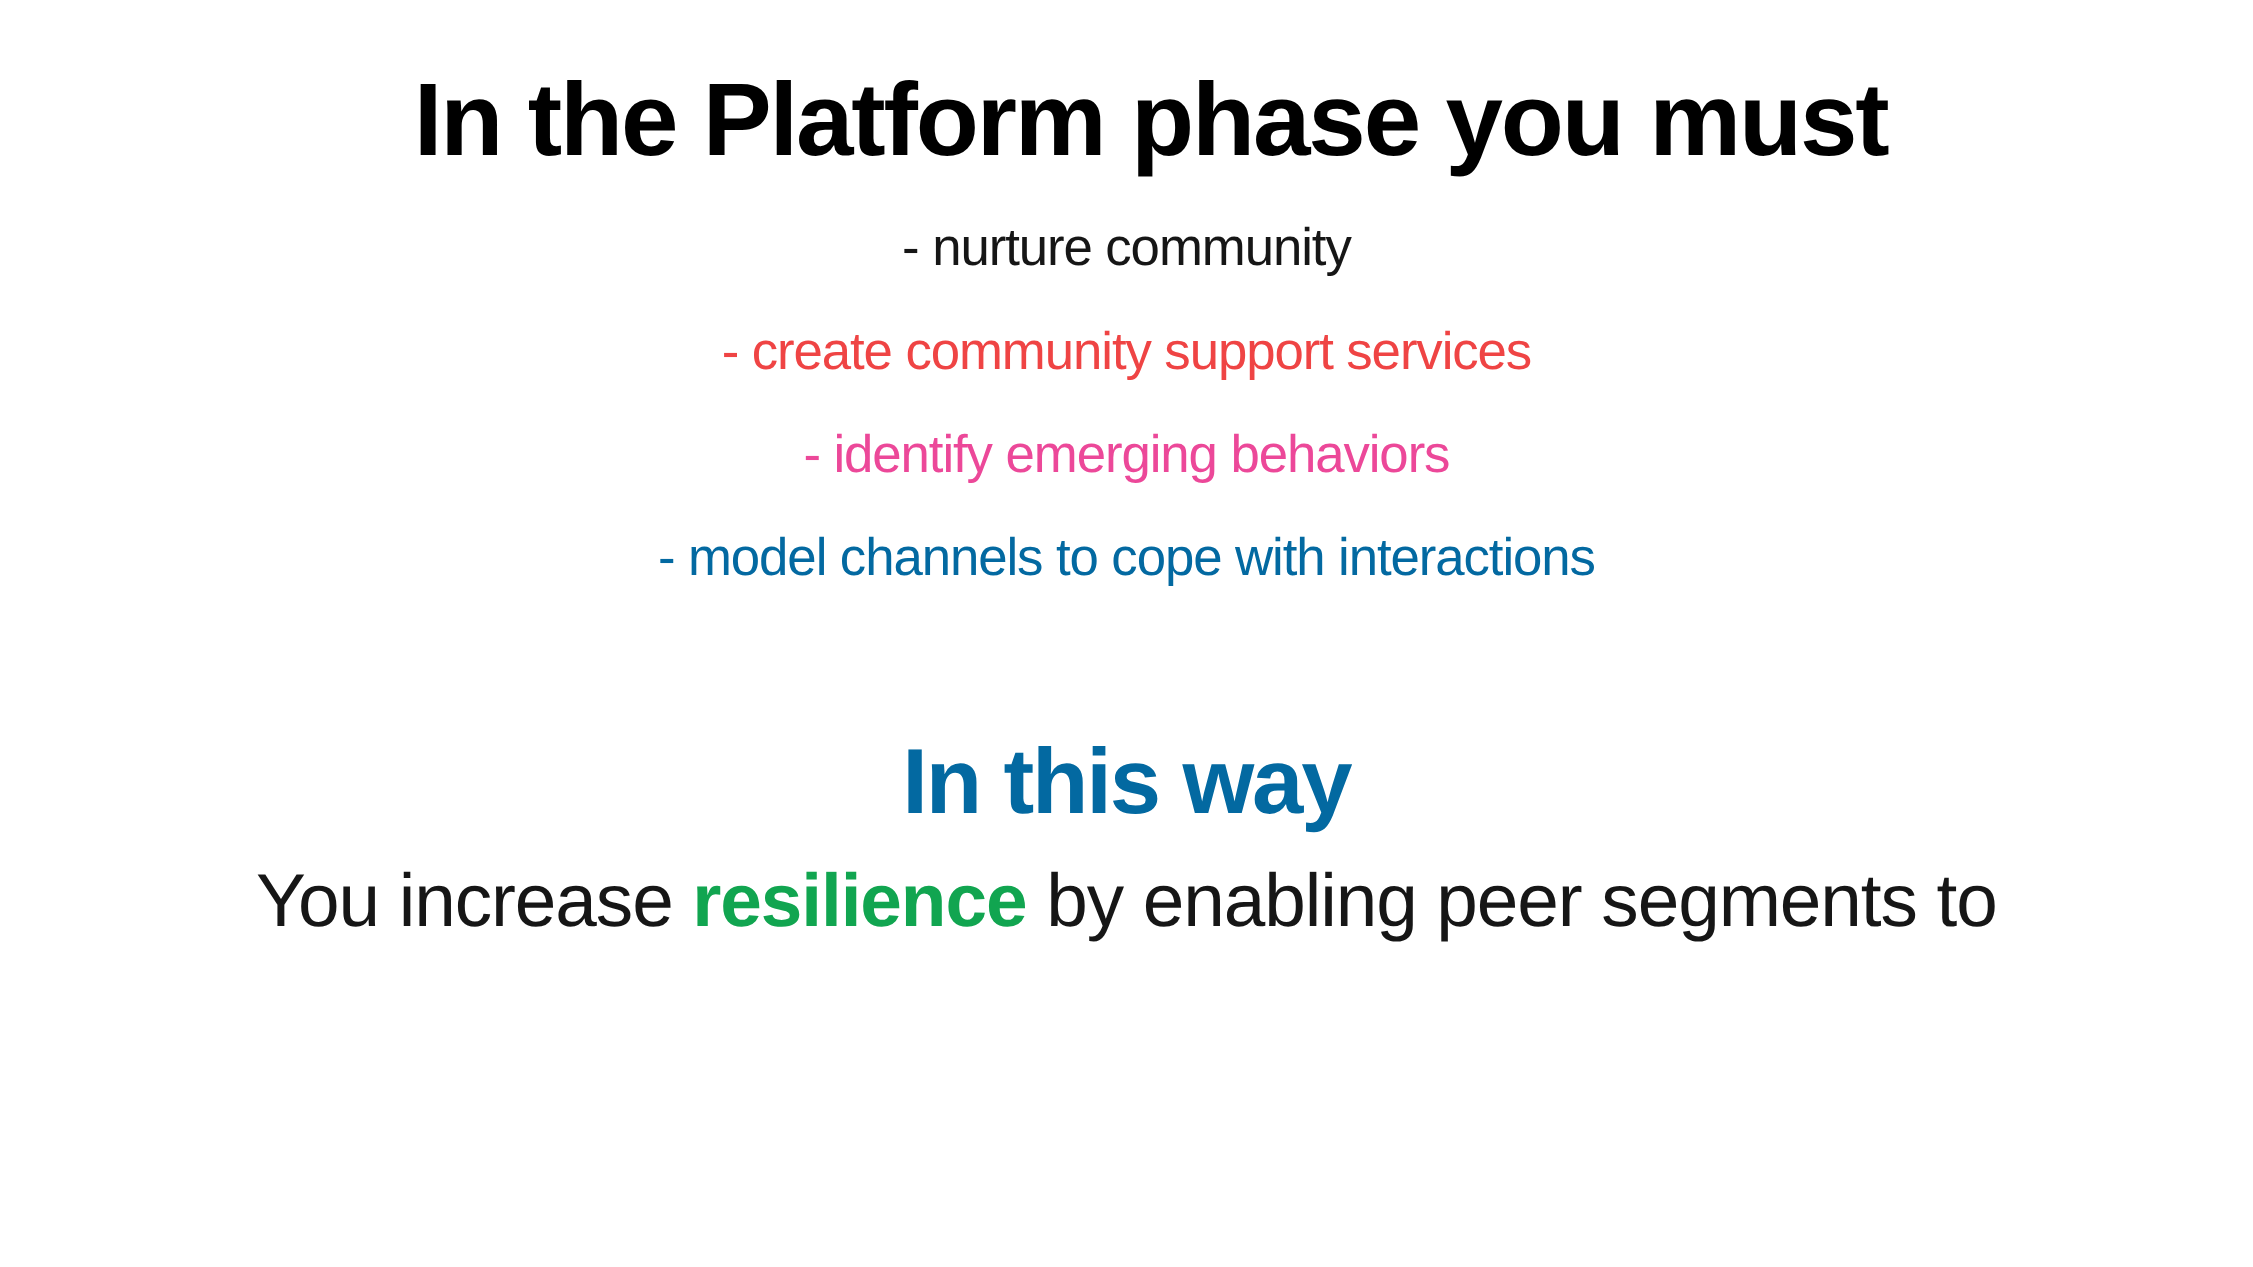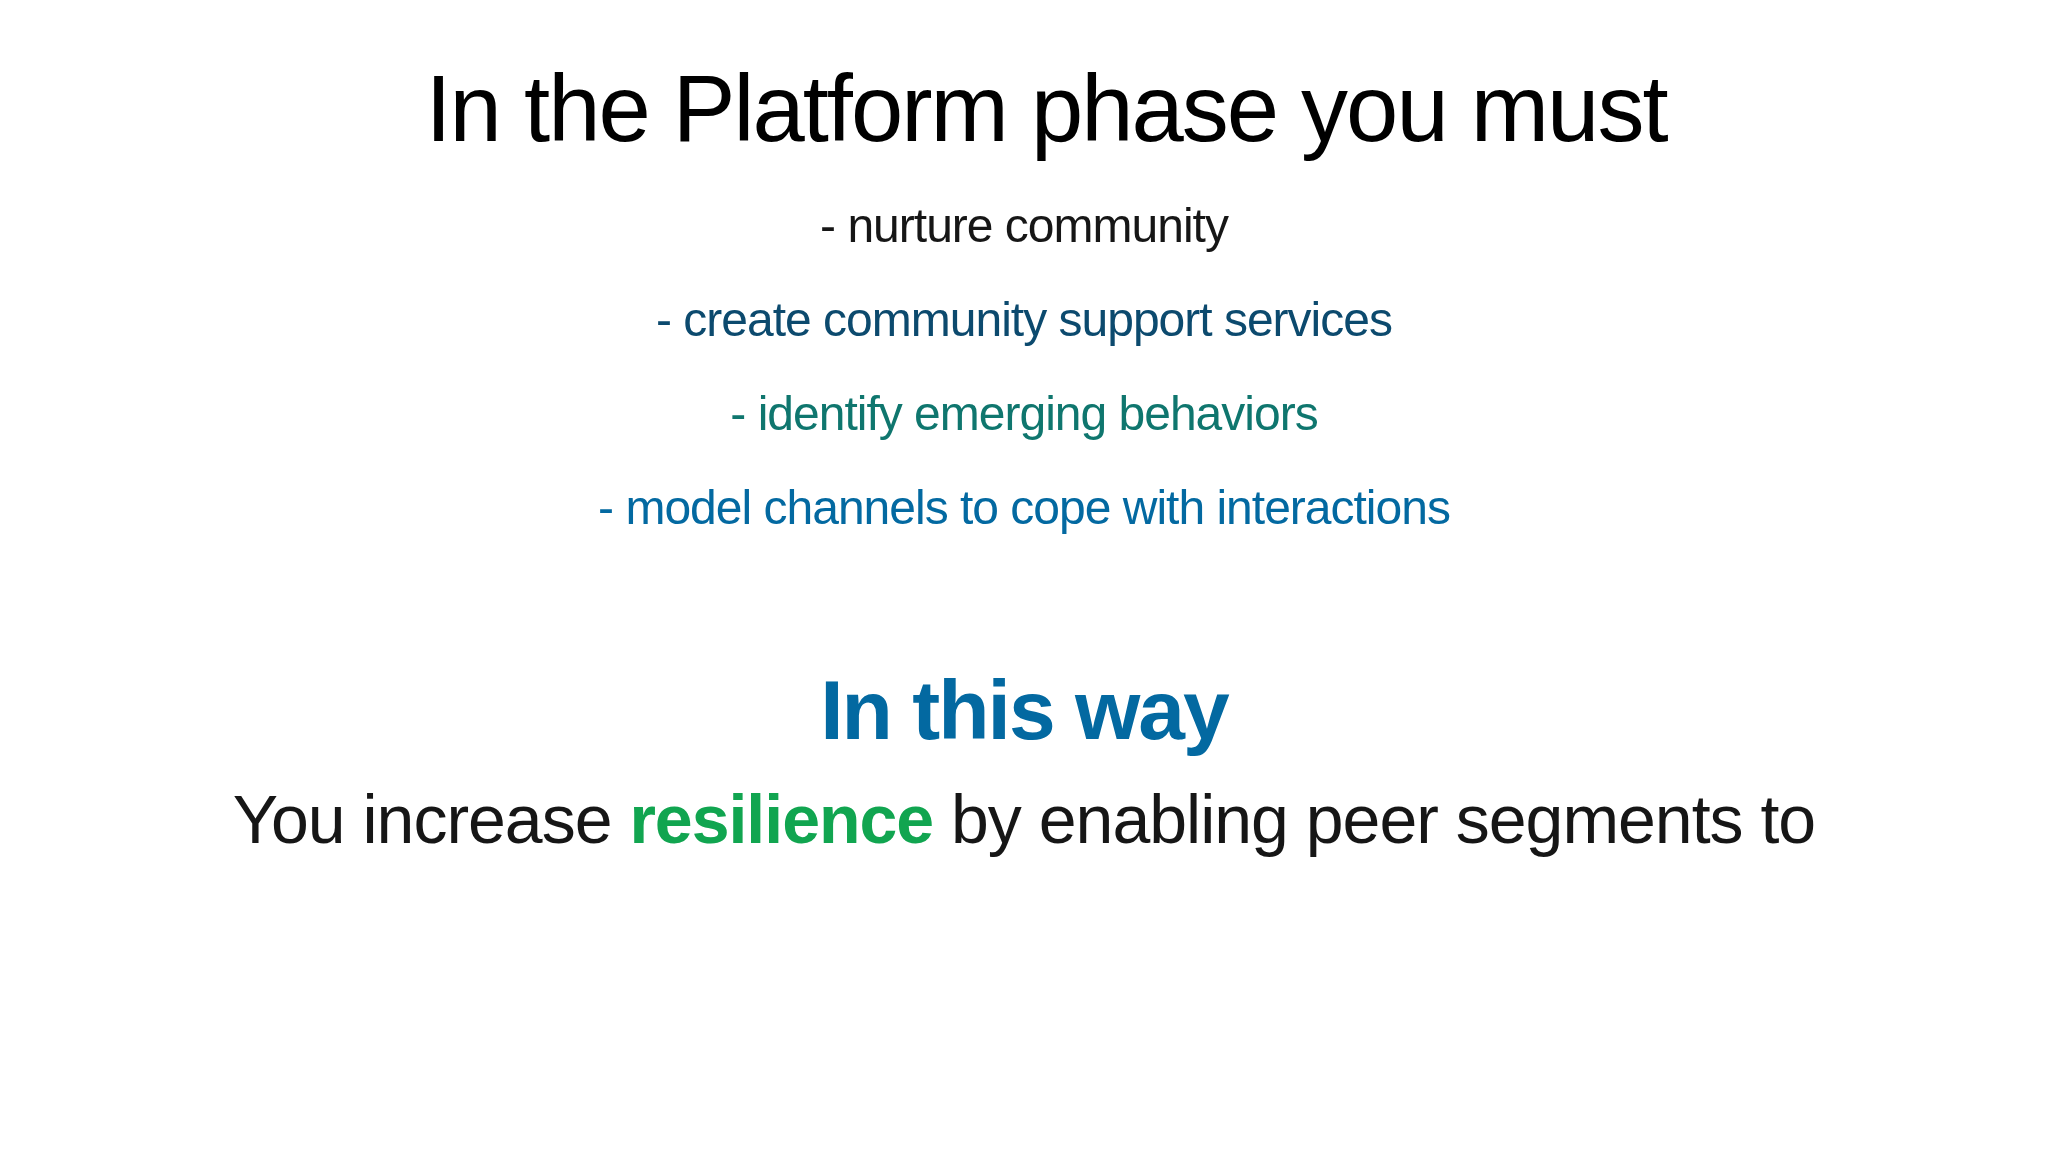--- a/index.html
+++ b/index.html
@@ -18,21 +18,21 @@
     width: 2048px;
     height: 1152px;
     padding-top: 46px;
     box-sizing: border-box;
     text-align: center;
   }
   .title {
     margin: 0 0 8px 0;
     font-size: 94px;
     line-height: 125px;
-    font-weight: 400;
+    font-weight: 700;
     letter-spacing: -2px;
     white-space: nowrap;
     color: #000000;
     padding-left: 44px;
   }
   .bullets {
     margin: 0;
   }
   .bullet-line {
     font-size: 48px;
@@ -69,22 +69,22 @@
 </style>
 </head>
 <body style="background: rgb(255, 255, 255);">
 
 <main class="slide">
 
   <h1 class="title" style="color: rgb(0, 0, 0);">In the Platform phase you must</h1>
 
   <div class="bullets">
     <div class="bullet-line" style="color: rgb(22, 22, 22);">- nurture community</div>
-    <div class="bullet-line" style="color: #0c4a6e;">- create community support services</div>
-    <div class="bullet-line" style="color: #0f766e;">- identify emerging behaviors</div>
+    <div class="bullet-line" style="color: #ef4444;">- create community support services</div>
+    <div class="bullet-line" style="color: #ec4899;">- identify emerging behaviors</div>
     <div class="bullet-line" style="color: #0369a1;">- model channels to cope with interactions</div>
   </div>
 
   <h2 class="subtitle" style="color: #0369a1;">In this way</h2>
 
   <p class="closing" style="color: rgb(22, 22, 22);">
     <span class="closing-line"><span>You increase </span><strong class="highlight" style="color: rgb(17, 165, 80);">resilience</strong><span> by enabling peer segments to</span></span>
   </p>
 
 </main>

